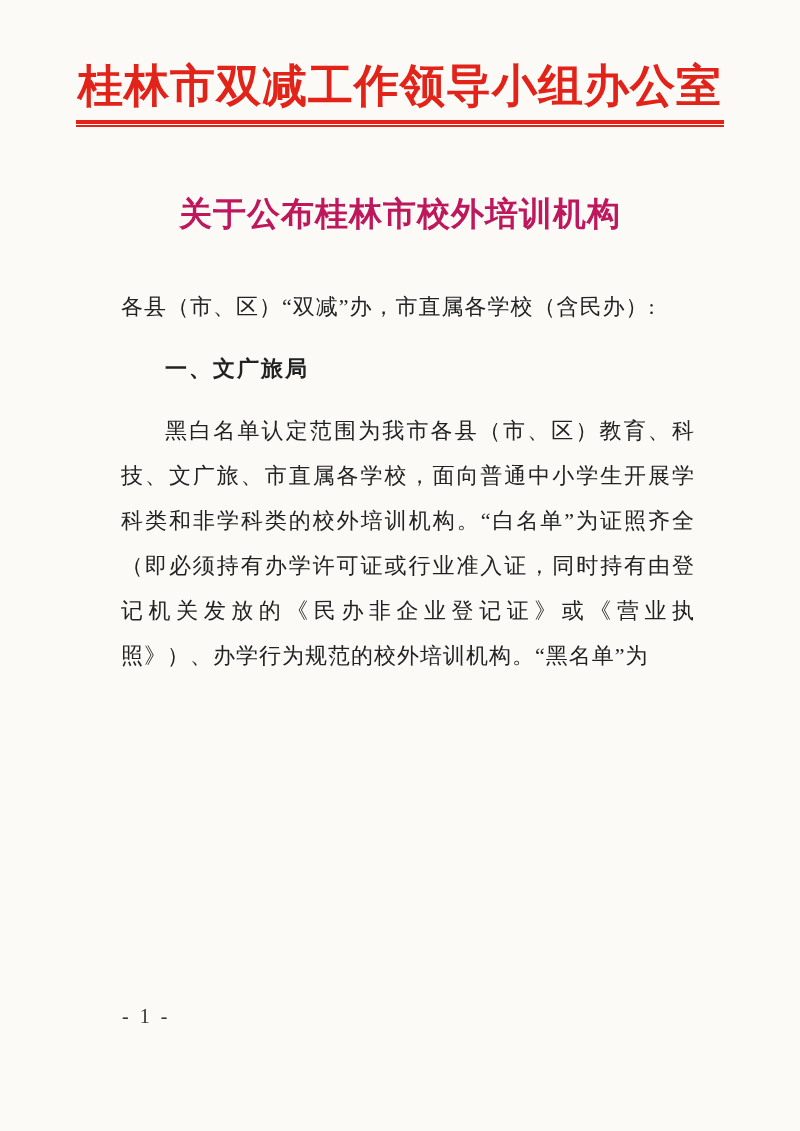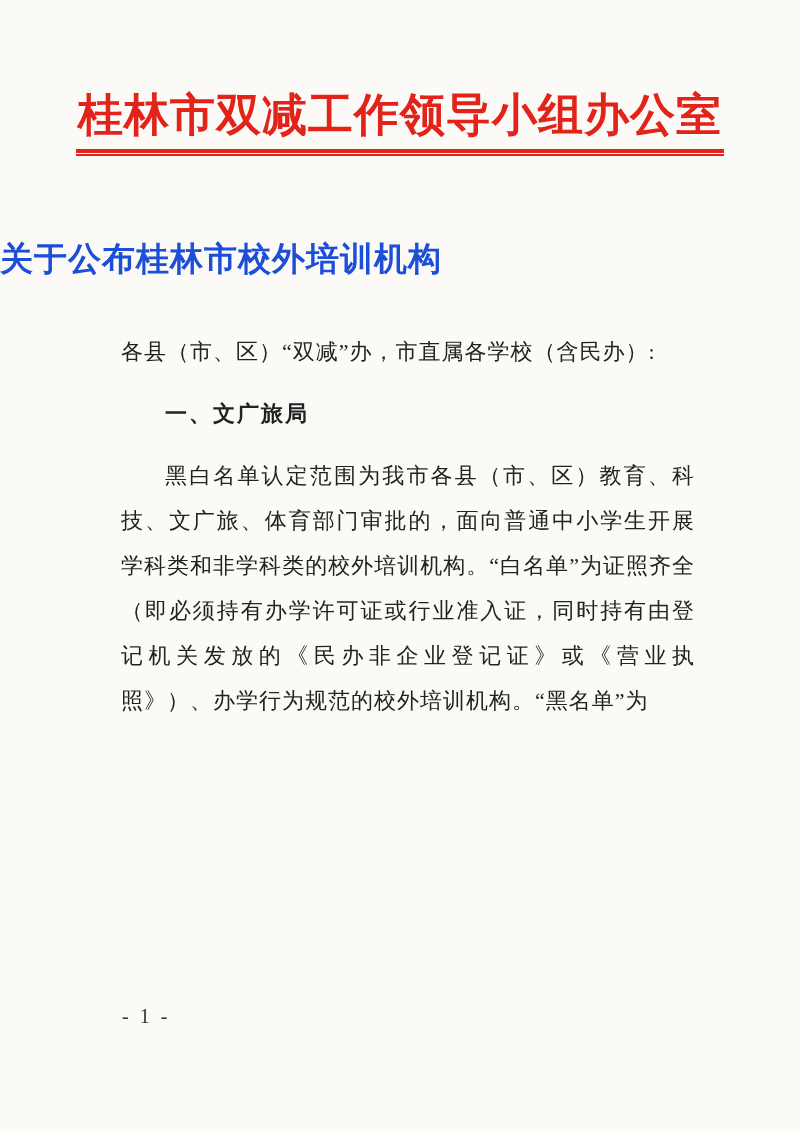--- a/index.html
+++ b/index.html
@@ -15,46 +15,47 @@
     font-family: "Liberation Serif", "DejaVu Serif", serif;
     color: #1e1e1e;
   }
   .doc {
     width: 800px;
     height: 1131px;
     position: relative;
   }
   
   .letterhead {
-    padding-top: 89px;
+    padding-top: 60px;
   }
   .org-title {
     text-align: center;
     font-size: 45px;
     line-height: 52px;
     font-weight: 700;
     color: #e2231a;
     letter-spacing: 1px;
     white-space: nowrap;
   }
   .red-rule {
     width: 648px;
     margin: 8px auto 0 auto;
     height: 1px;
     border-top: 4px solid #e2231a;
     border-bottom: 2px solid #e2231a;
     background: transparent;
   }
   
   .doc-title {
-    margin-top: 80px;
+    margin-top: 64px;
+    text-align: center;
     font-weight: 700;
     font-size: 33px;
     line-height: 46px;
-    color: #1d4ed8;
+    color: #be185d;
     letter-spacing: 1px;
   }
   
   .body-text {
     margin: 47px 88px 0 104px;
     font-size: 22px;
     line-height: 45px;
     text-align: justify;
     letter-spacing: 1px;
     color: #222222;
@@ -96,18 +97,18 @@
     <div class="red-rule"></div>
   </div>
 
   <div class="doc-title">
     <div>关于公布桂林市校外培训机构</div>
   </div>
 
   <div class="body-text">
     <p class="salutation">各县（市、区）“双减”办，市直属各学校（含民办）:</p>
     <p class="section-heading">一、文广旅局</p>
-    <p class="para">黑白名单认定范围为我市各县（市、区）教育、科技、文广旅、体育部门审批的，面向普通中小学生开展学科类和非学科类的校外培训机构。“白名单”为证照齐全（即必须持有办学许可证或行业准入证，同时持有由登记机关发放的《民办非企业登记证》或《营业执照》）、办学行为规范的校外培训机构。“黑名单”为</p>
+    <p class="para">黑白名单认定范围为我市各县（市、区）教育、科技、文广旅、市直属各学校，面向普通中小学生开展学科类和非学科类的校外培训机构。“白名单”为证照齐全（即必须持有办学许可证或行业准入证，同时持有由登记机关发放的《民办非企业登记证》或《营业执照》）、办学行为规范的校外培训机构。“黑名单”为</p>
   </div>
 
   <div class="page-number">- 1 -</div>
 
 </div>
 
 </body></html>

